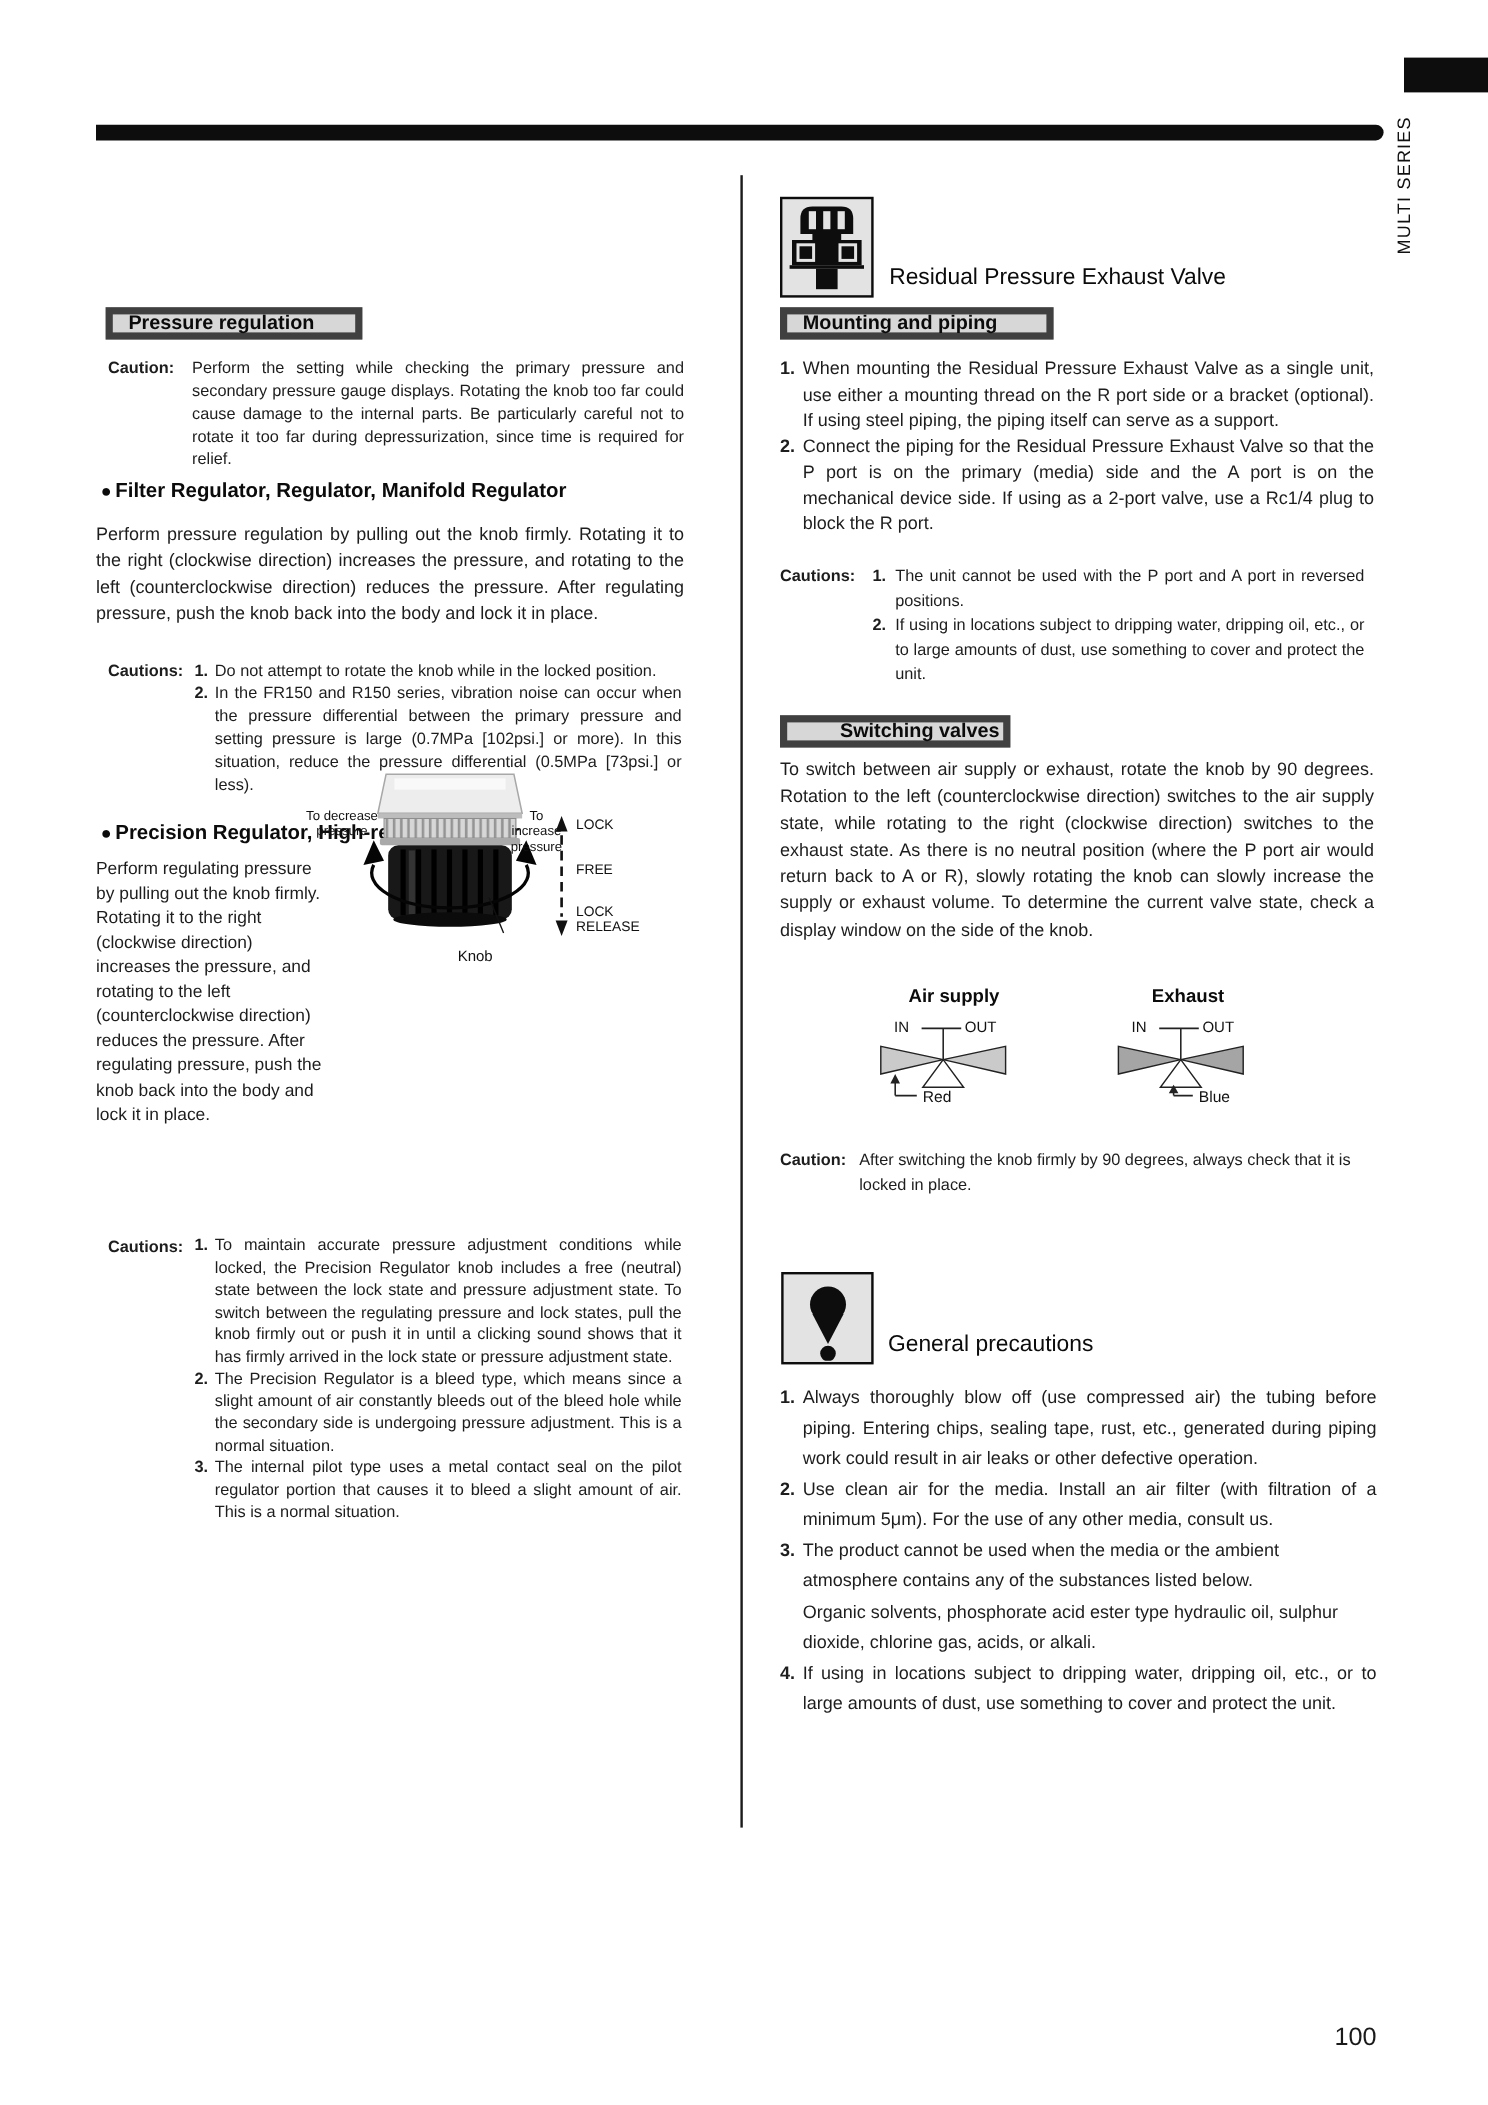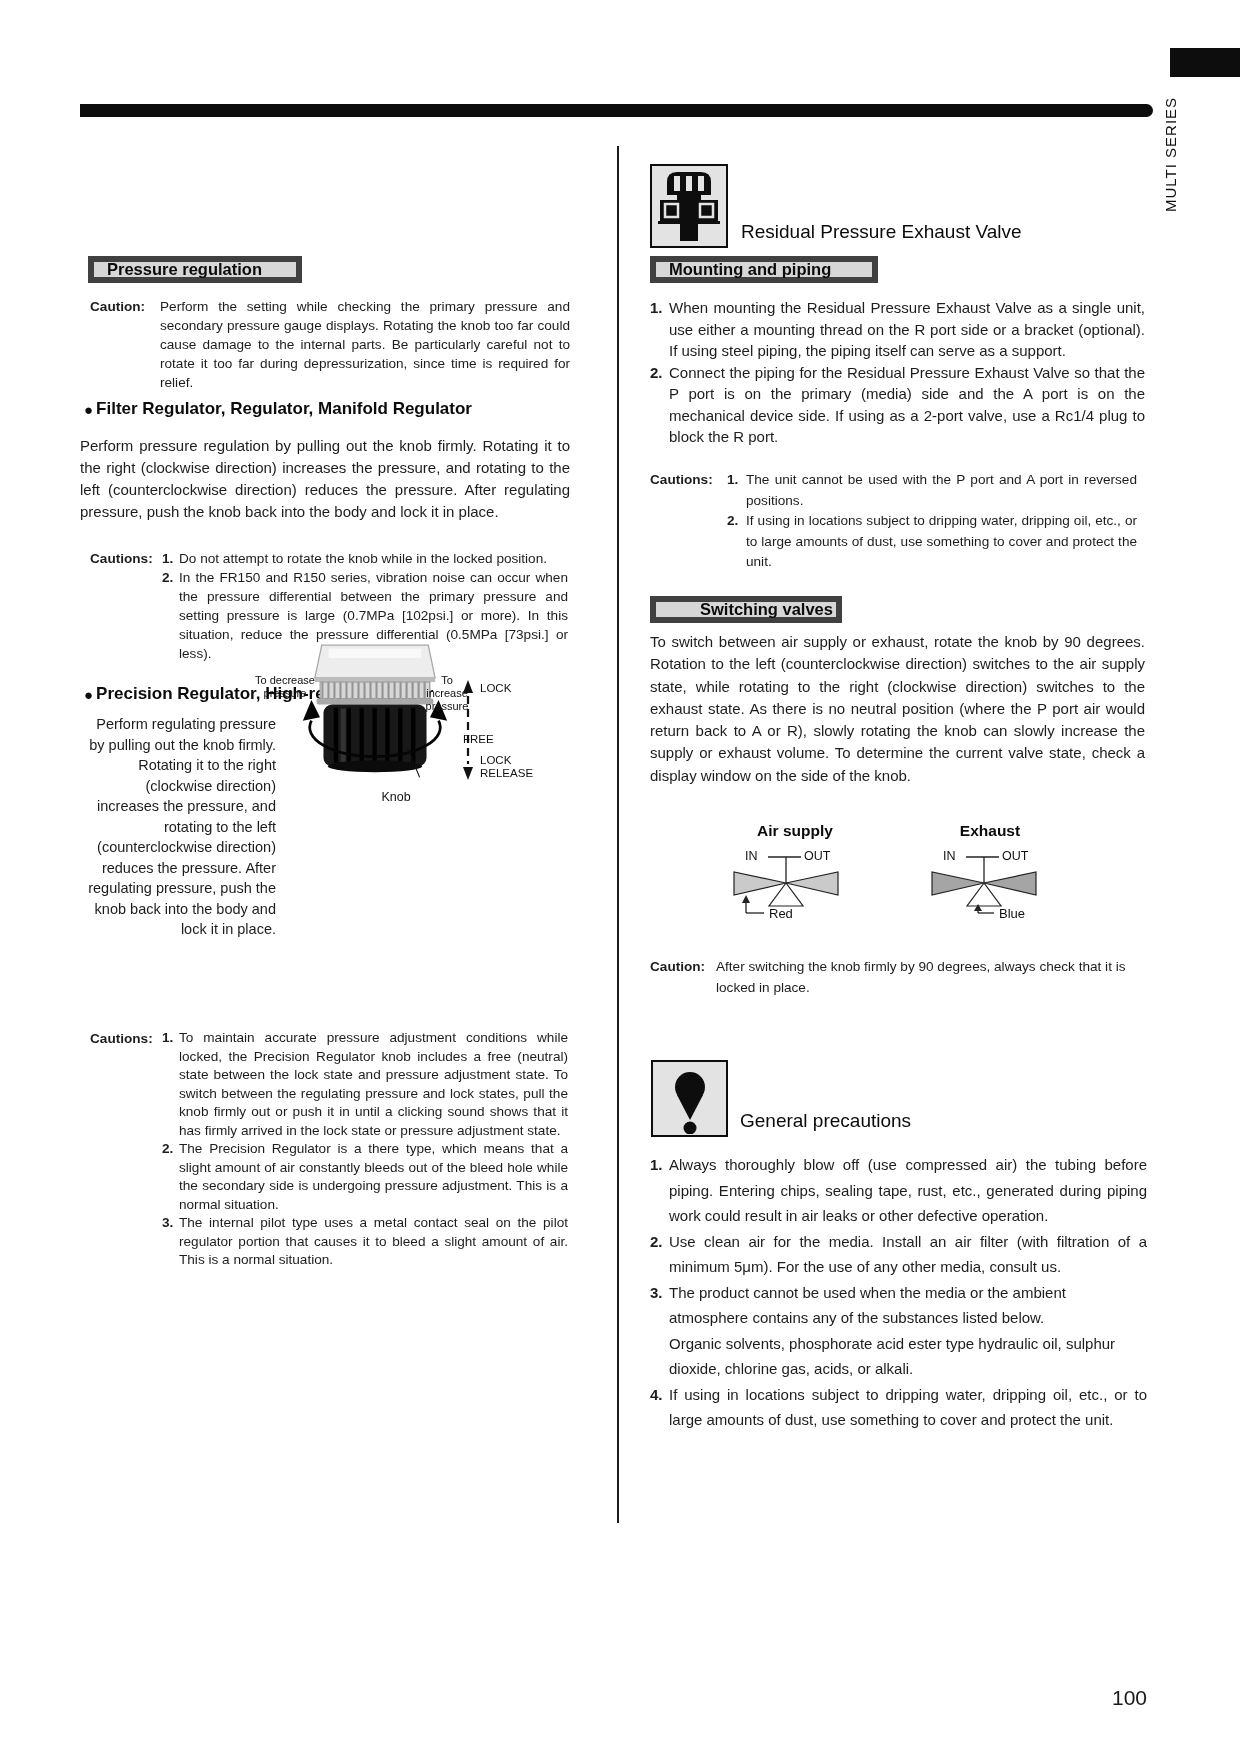--- a/index.html
+++ b/index.html
@@ -81,21 +81,21 @@
         <div class="small-text" style="flex:1;">In the FR150 and R150 series, vibration noise can occur when the pressure differential between the primary pressure and setting pressure is large (0.7MPa [102psi.] or more). In this situation, reduce the pressure differential (0.5MPa [73psi.] or less).</div>
       </div>
     </div>
   </div>
 
   <div class="abs heading" style="left:84px; top:684px;">
     <span class="blt">●</span>
     <span>Precision Regulator, High-relief Regulator</span>
   </div>
 
-  <div class="abs" style="left:80px; top:714px; width:196px; font-size:14.5px; line-height:20.5px;text-align:right;">Perform regulating pressure by pulling out the knob firmly. Rotating it to the right (clockwise direction) increases the pressure, and rotating to the left (counterclockwise direction) reduces the pressure. After regulating pressure, push the knob back into the body and lock it in place.</div>
+  <div class="abs" style="left:80px; top:714px; width:196px; font-size:14.5px; line-height:20.5px;">Perform regulating pressure by pulling out the knob firmly. Rotating it to the right (clockwise direction) increases the pressure, and rotating to the left (counterclockwise direction) reduces the pressure. After regulating pressure, push the knob back into the body and lock it in place.</div>
 
   <div class="abs" style="left:255px; top:638px; width:320px; height:175px;">
     <svg class="abs" style="left:34px; top:2px;" width="172" height="146" viewBox="0 0 200 170">
       <defs>
         <pattern id="ribs" width="7" height="20" patternUnits="userSpaceOnUse">
           <rect width="7" height="20" fill="#d7d7d7"></rect>
           <rect x="2.5" width="2.5" height="20" fill="#949494"></rect>
         </pattern>
       </defs>
       <polygon points="38,6 162,6 170,44 30,44" fill="#ededed" stroke="#a8a8a8" stroke-width="1.5"></polygon>
@@ -119,36 +119,36 @@
       <line x1="138" y1="126" x2="152" y2="160" stroke="#111" stroke-width="1.3"></line>
     </svg>
     <div class="abs fig-label" style="left:0px; top:36px; width:60px;">To decrease pressure</div>
     <div class="abs fig-label" style="left:166px; top:36px; width:52px;">To increase pressure</div>
     <svg class="abs" style="left:205px; top:42px;" width="16" height="100" viewBox="0 0 16 100">
       <polygon points="8,0 3,13 13,13" fill="#111"></polygon>
       <line x1="8" y1="16" x2="8" y2="84" stroke="#111" stroke-width="2.2" stroke-dasharray="8,5"></line>
       <polygon points="8,100 3,87 13,87" fill="#111"></polygon>
     </svg>
     <div class="abs lock-label" style="left:225px; top:44px;">LOCK</div>
-    <div class="abs lock-label" style="left:208px; top:81px;margin-top:14px;">FREE</div>
+    <div class="abs lock-label" style="left:225px; top:81px;">FREE</div>
     <div class="abs lock-label" style="left:225px; top:116px; width:62px;">LOCK RELEASE</div>
     <div class="abs fig-label" style="left:118px; top:153px; width:46px; font-size:12.5px;">Knob</div>
   </div>
 
 
   <div class="abs cap-row" style="left:90px; top:1029px; width:480px;">
     <span class="cap-label" style="width:72px;">Cautions:</span>
     <div style="width:406px;">
       <div class="num-item">
         <span class="num num-sm" style="line-height:18.5px;">1.</span>
         <div class="small-text" style="flex:1; line-height:18.5px;">To maintain accurate pressure adjustment conditions while locked, the Precision Regulator knob includes a free (neutral) state between the lock state and pressure adjustment state. To switch between the regulating pressure and lock states, pull the knob firmly out or push it in until a clicking sound shows that it has firmly arrived in the lock state or pressure adjustment state.</div>
       </div>
       <div class="num-item">
         <span class="num num-sm" style="line-height:18.5px;">2.</span>
-        <div class="small-text" style="flex:1; line-height:18.5px;">The Precision Regulator is a there type, which means that a slight amount of air constantly bleeds out of the bleed hole while the secondary side is undergoing pressure adjustment. This is a normal situation.</div>
+        <div class="small-text" style="flex:1; line-height:18.5px;">The Precision Regulator is a bleed type, which means since a slight amount of air constantly bleeds out of the bleed hole while the secondary side is undergoing pressure adjustment. This is a normal situation.</div>
       </div>
       <div class="num-item">
         <span class="num num-sm" style="line-height:18.5px;">3.</span>
         <div class="small-text" style="flex:1; line-height:18.5px;">The internal pilot type uses a metal contact seal on the pilot regulator portion that causes it to bleed a slight amount of air. This is a normal situation.</div>
       </div>
     </div>
   </div>
 
   <div class="abs icon-box" style="left:650px; top:164px; width:78px; height:84px;">
     <svg width="68" height="74" viewBox="0 0 68 74">

